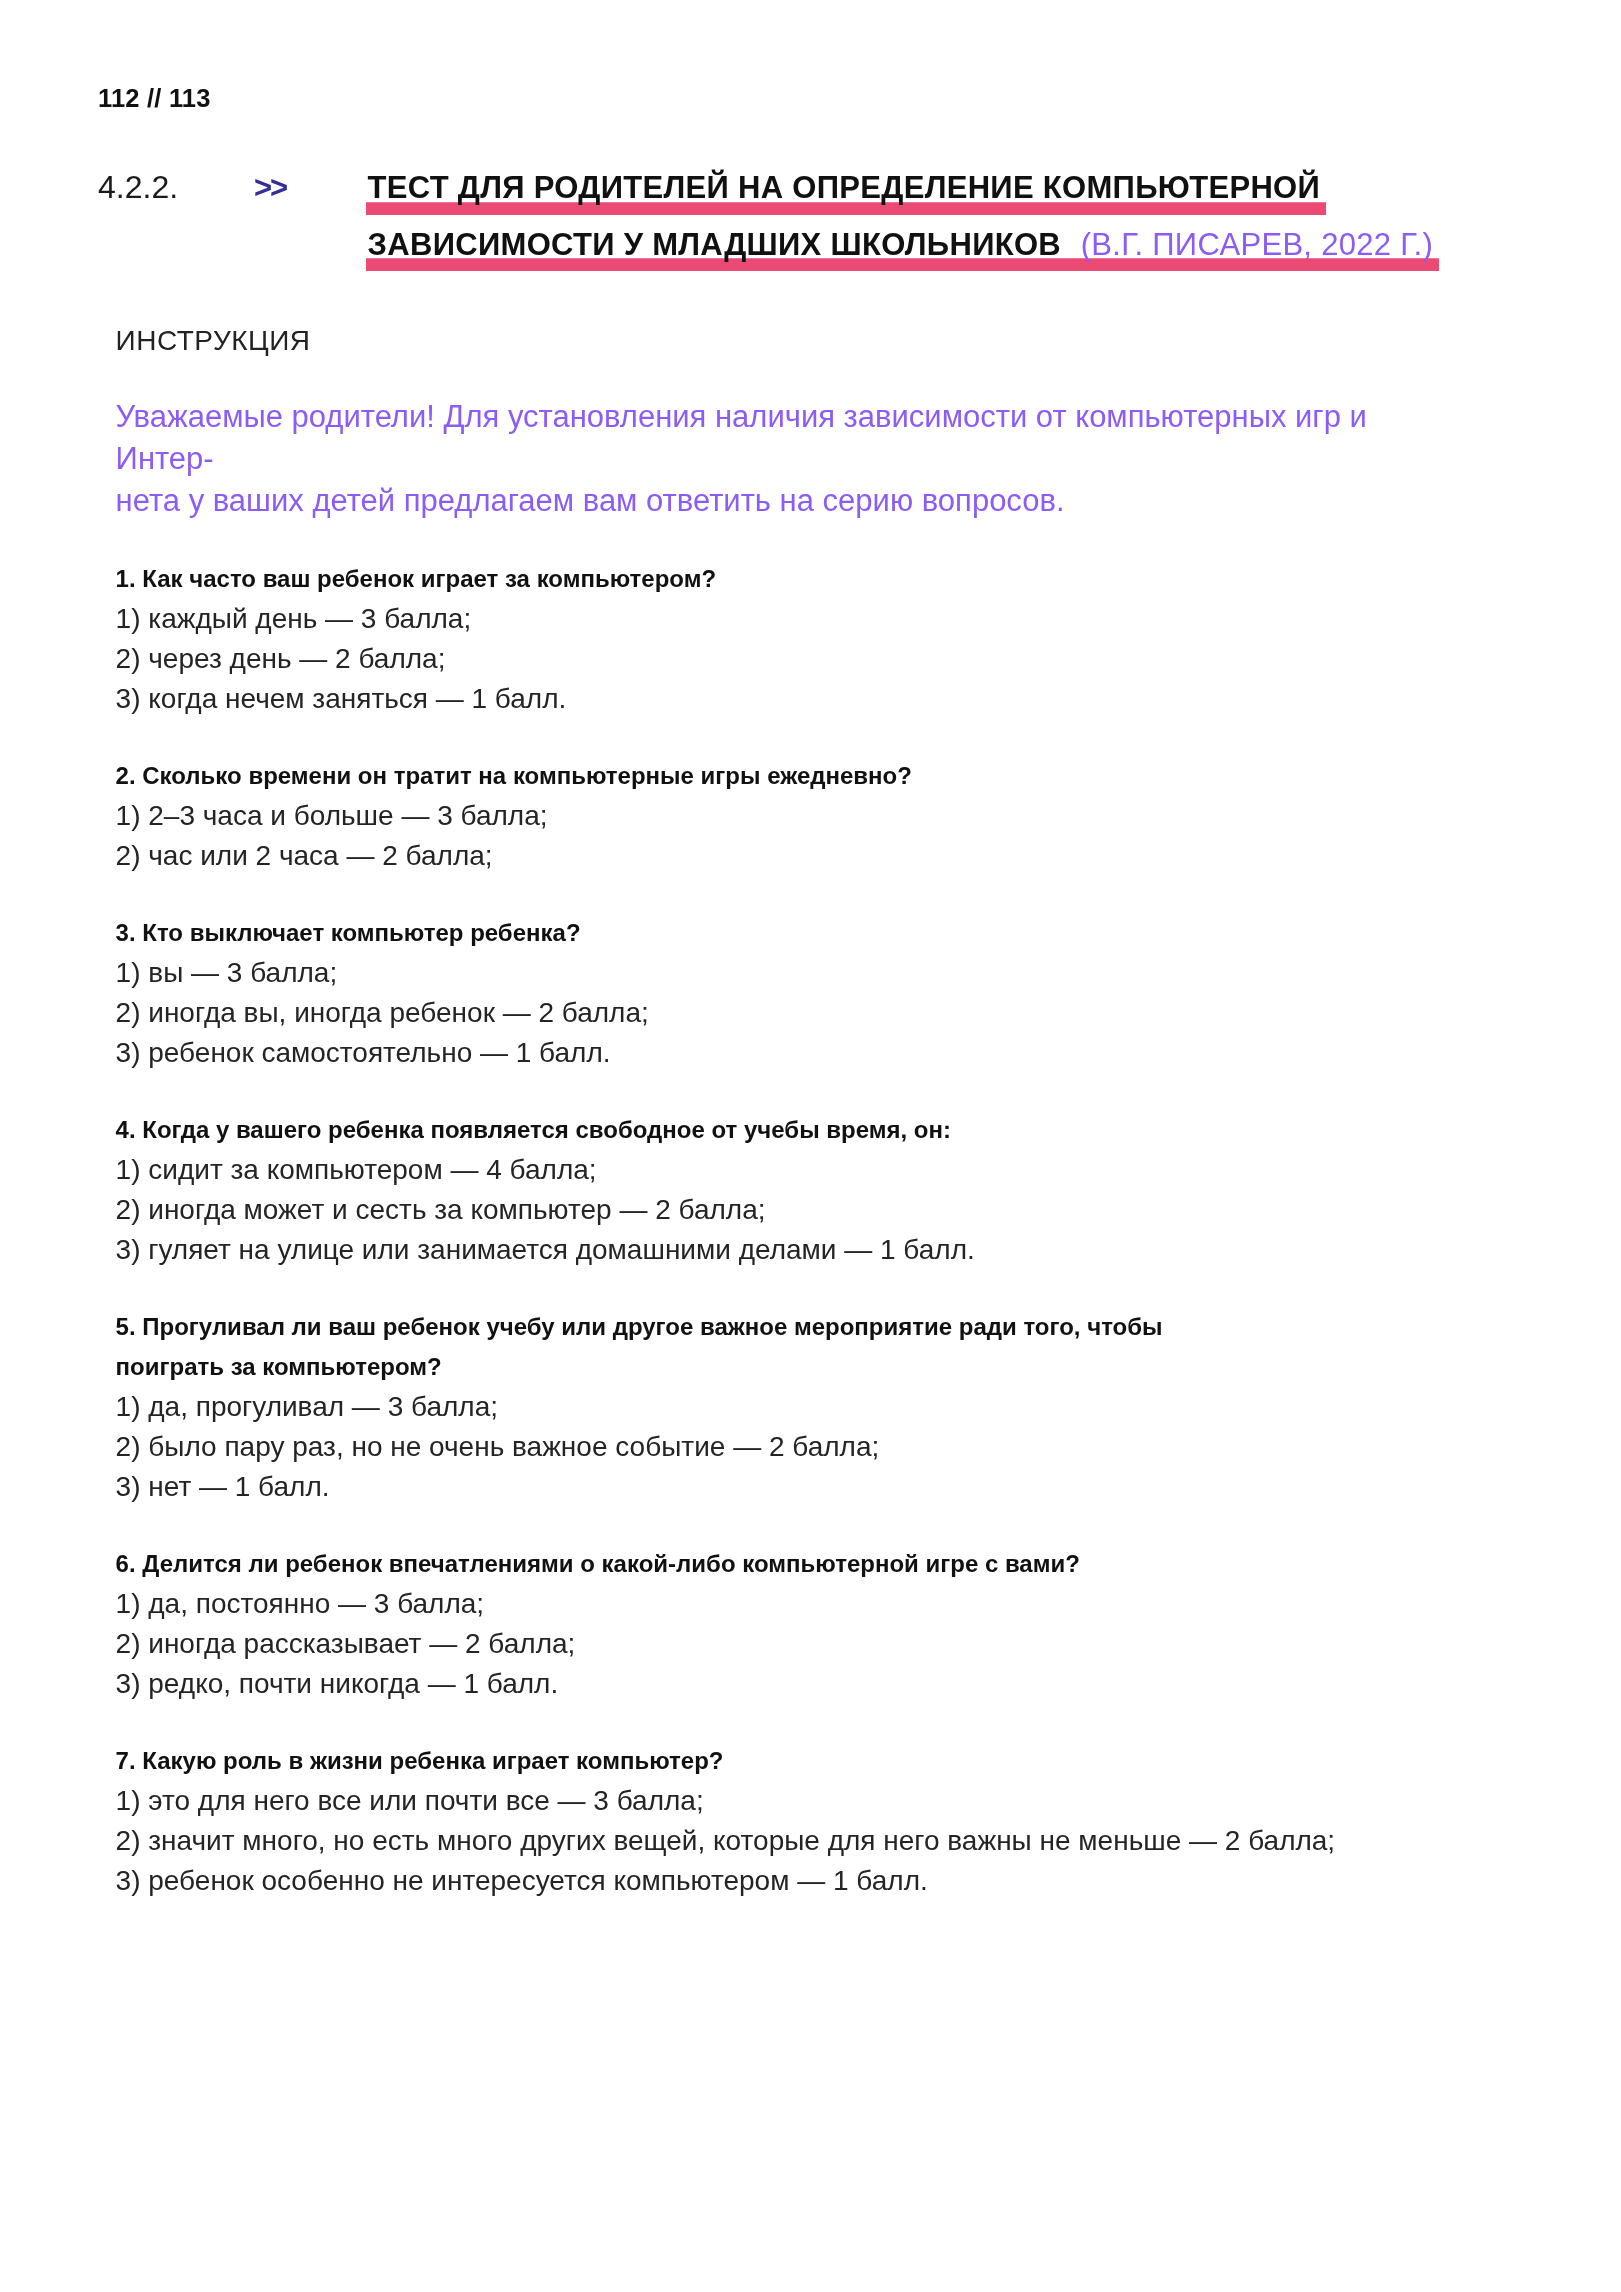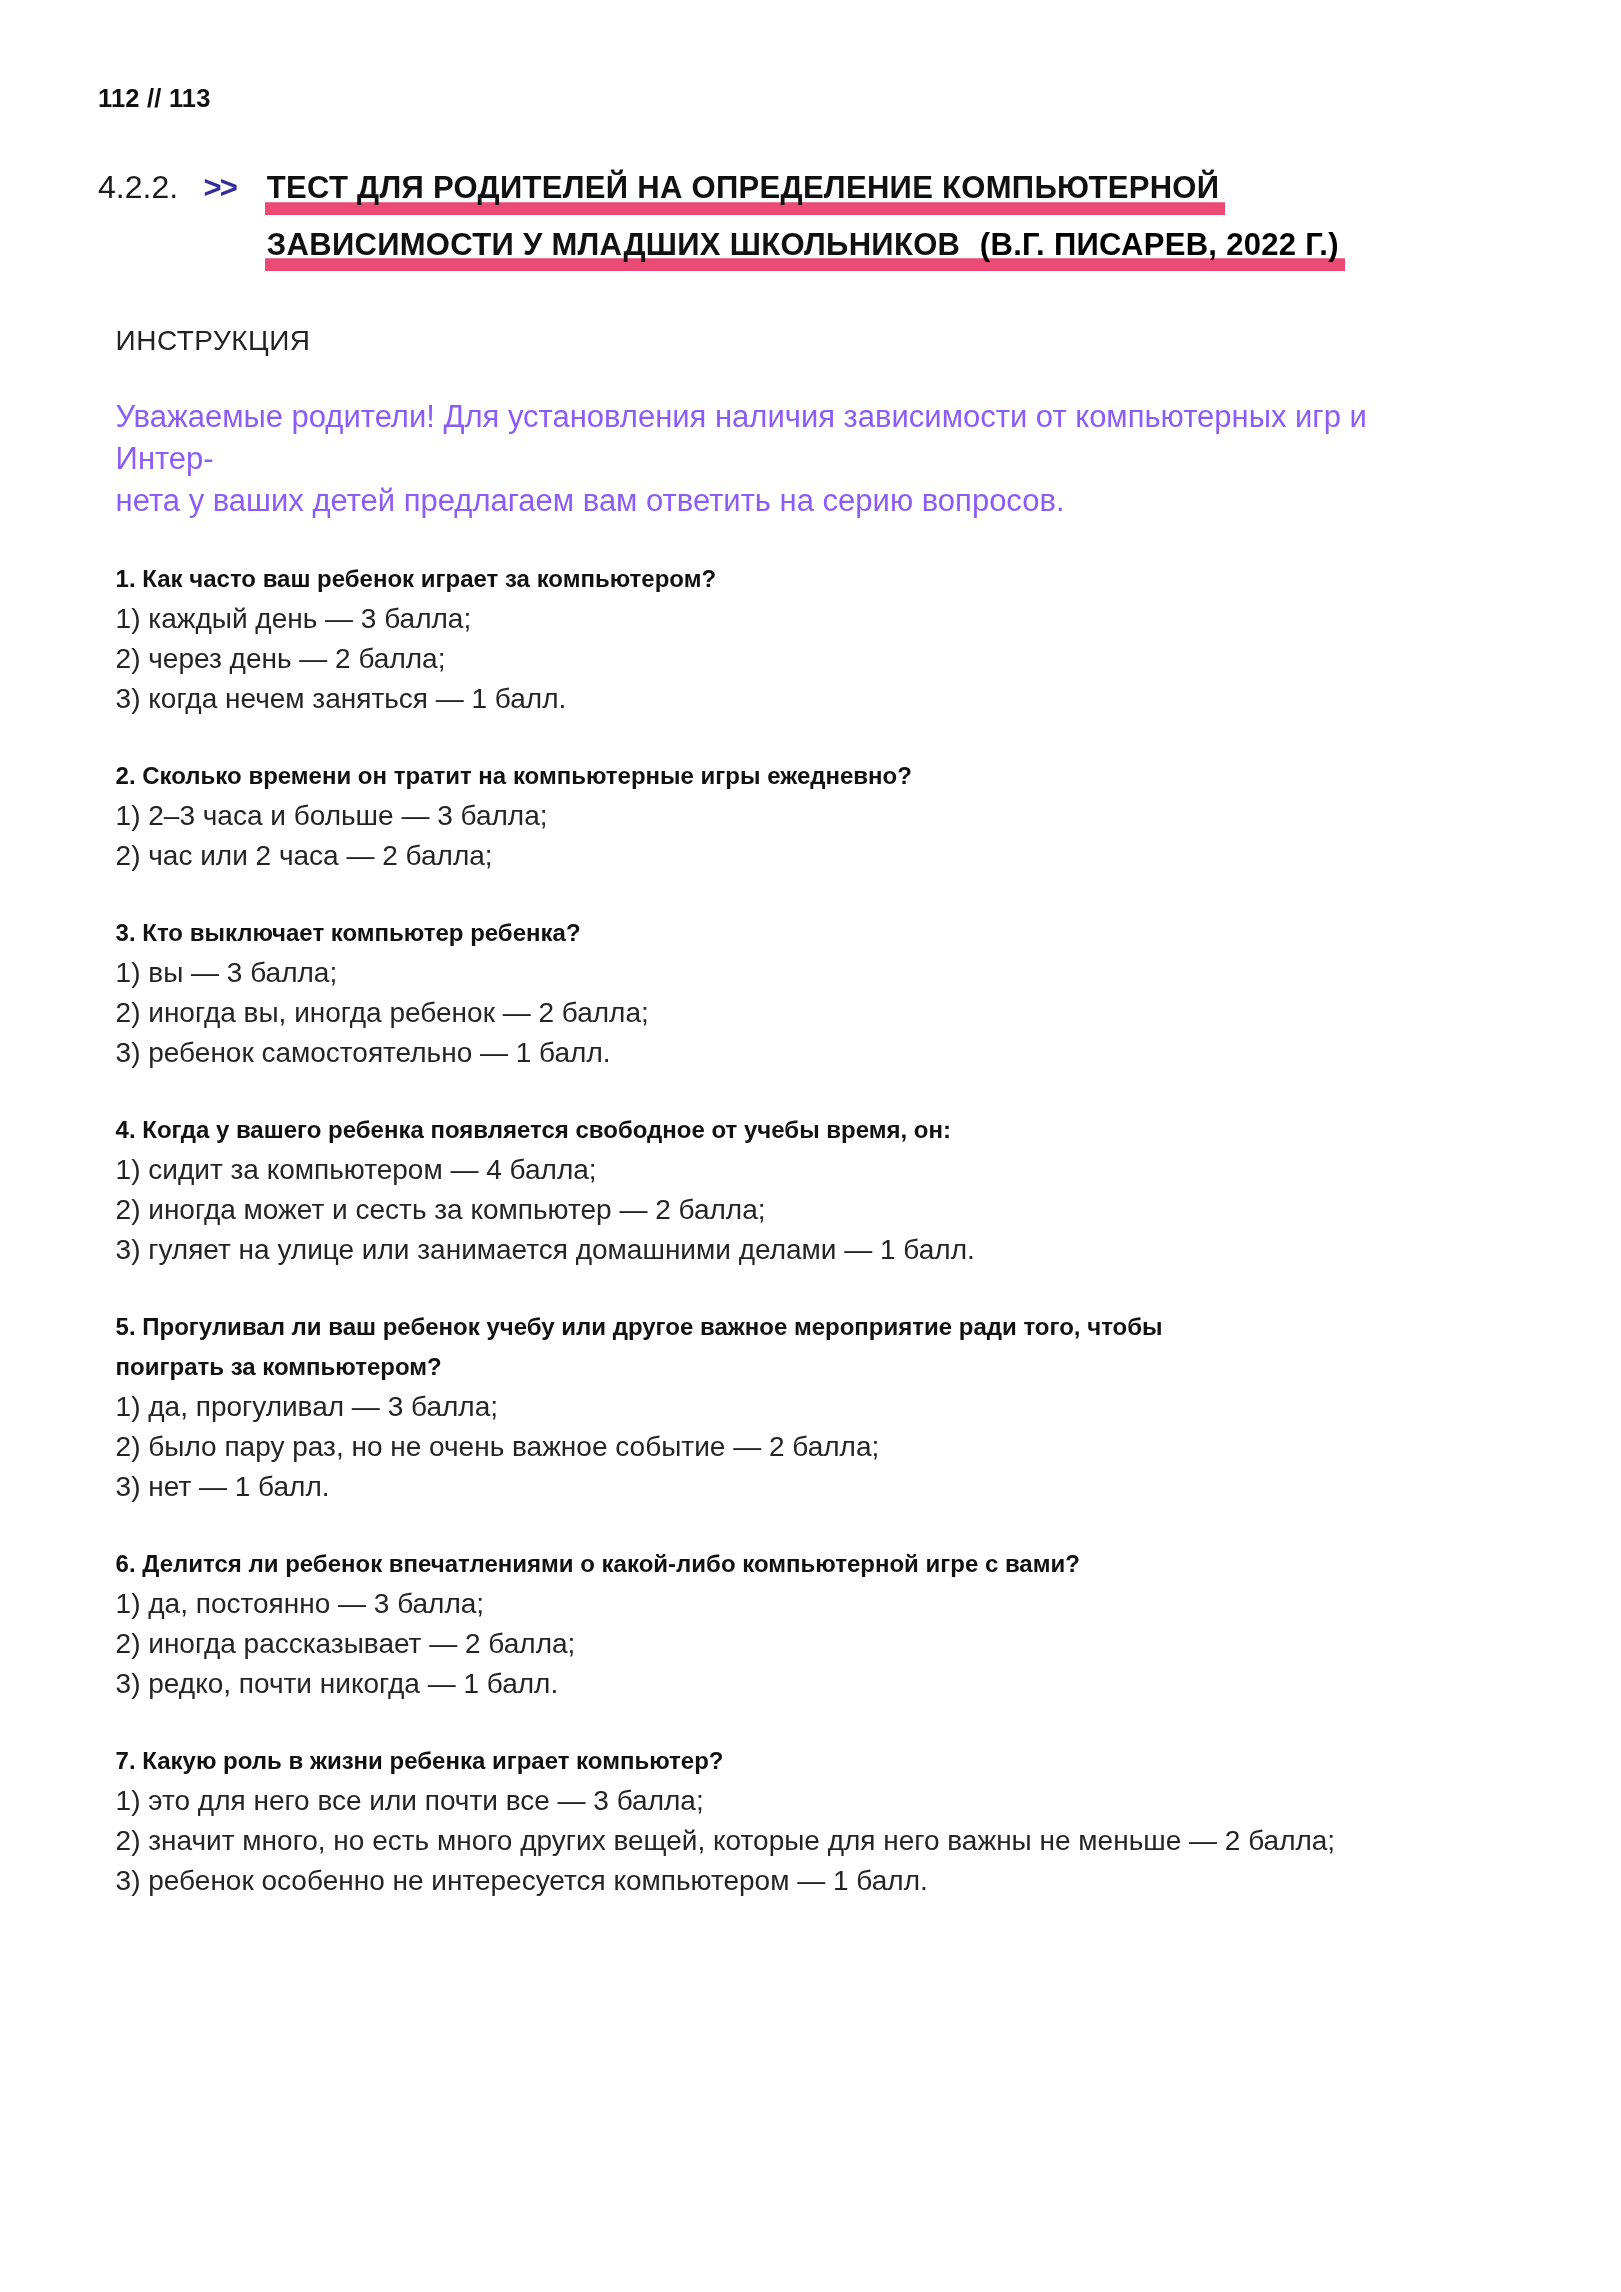--- a/index.html
+++ b/index.html
@@ -21,20 +21,21 @@
   .page-number {
     font-size: 25.5px;
     font-weight: 700;
     color: #111111;
     letter-spacing: 0.2px;
   }
   .heading {
     display: flex;
     align-items: baseline;
     margin-top: 55px;
+    justify-content: space-between;
   }
   .sec-num {
     font-size: 32px;
     font-weight: 400;
     color: #1a1a1a;
     margin-right: 25.5px;
     white-space: nowrap;
   }
   .chevron {
     font-size: 31px;
@@ -50,21 +51,21 @@
     width: fit-content;
     font-size: 31px;
     line-height: 39px;
     letter-spacing: 0.3px;
     padding: 0 5.9px 7.8px 2px;
     margin-bottom: 9.8px;
     box-shadow: inset 0 -12.7px 0 0 #ea4a73;
     white-space: nowrap;
   }
   .t-bold { font-weight: 700; color: #111111; }
-  .t-light { font-weight: 700; color: #000000; margin-left: 19.6px; }
+  .t-light { font-weight: 400; color: #8b5cf6; margin-left: 19.6px; }
   .content { margin-left: 17.6px; }
   .instruction-label {
     margin-top: 44px;
     font-size: 28px;
     font-weight: 400;
     color: #222222;
     letter-spacing: 0.5px;
   }
   .intro {
     margin: 39px 0 0 0;

